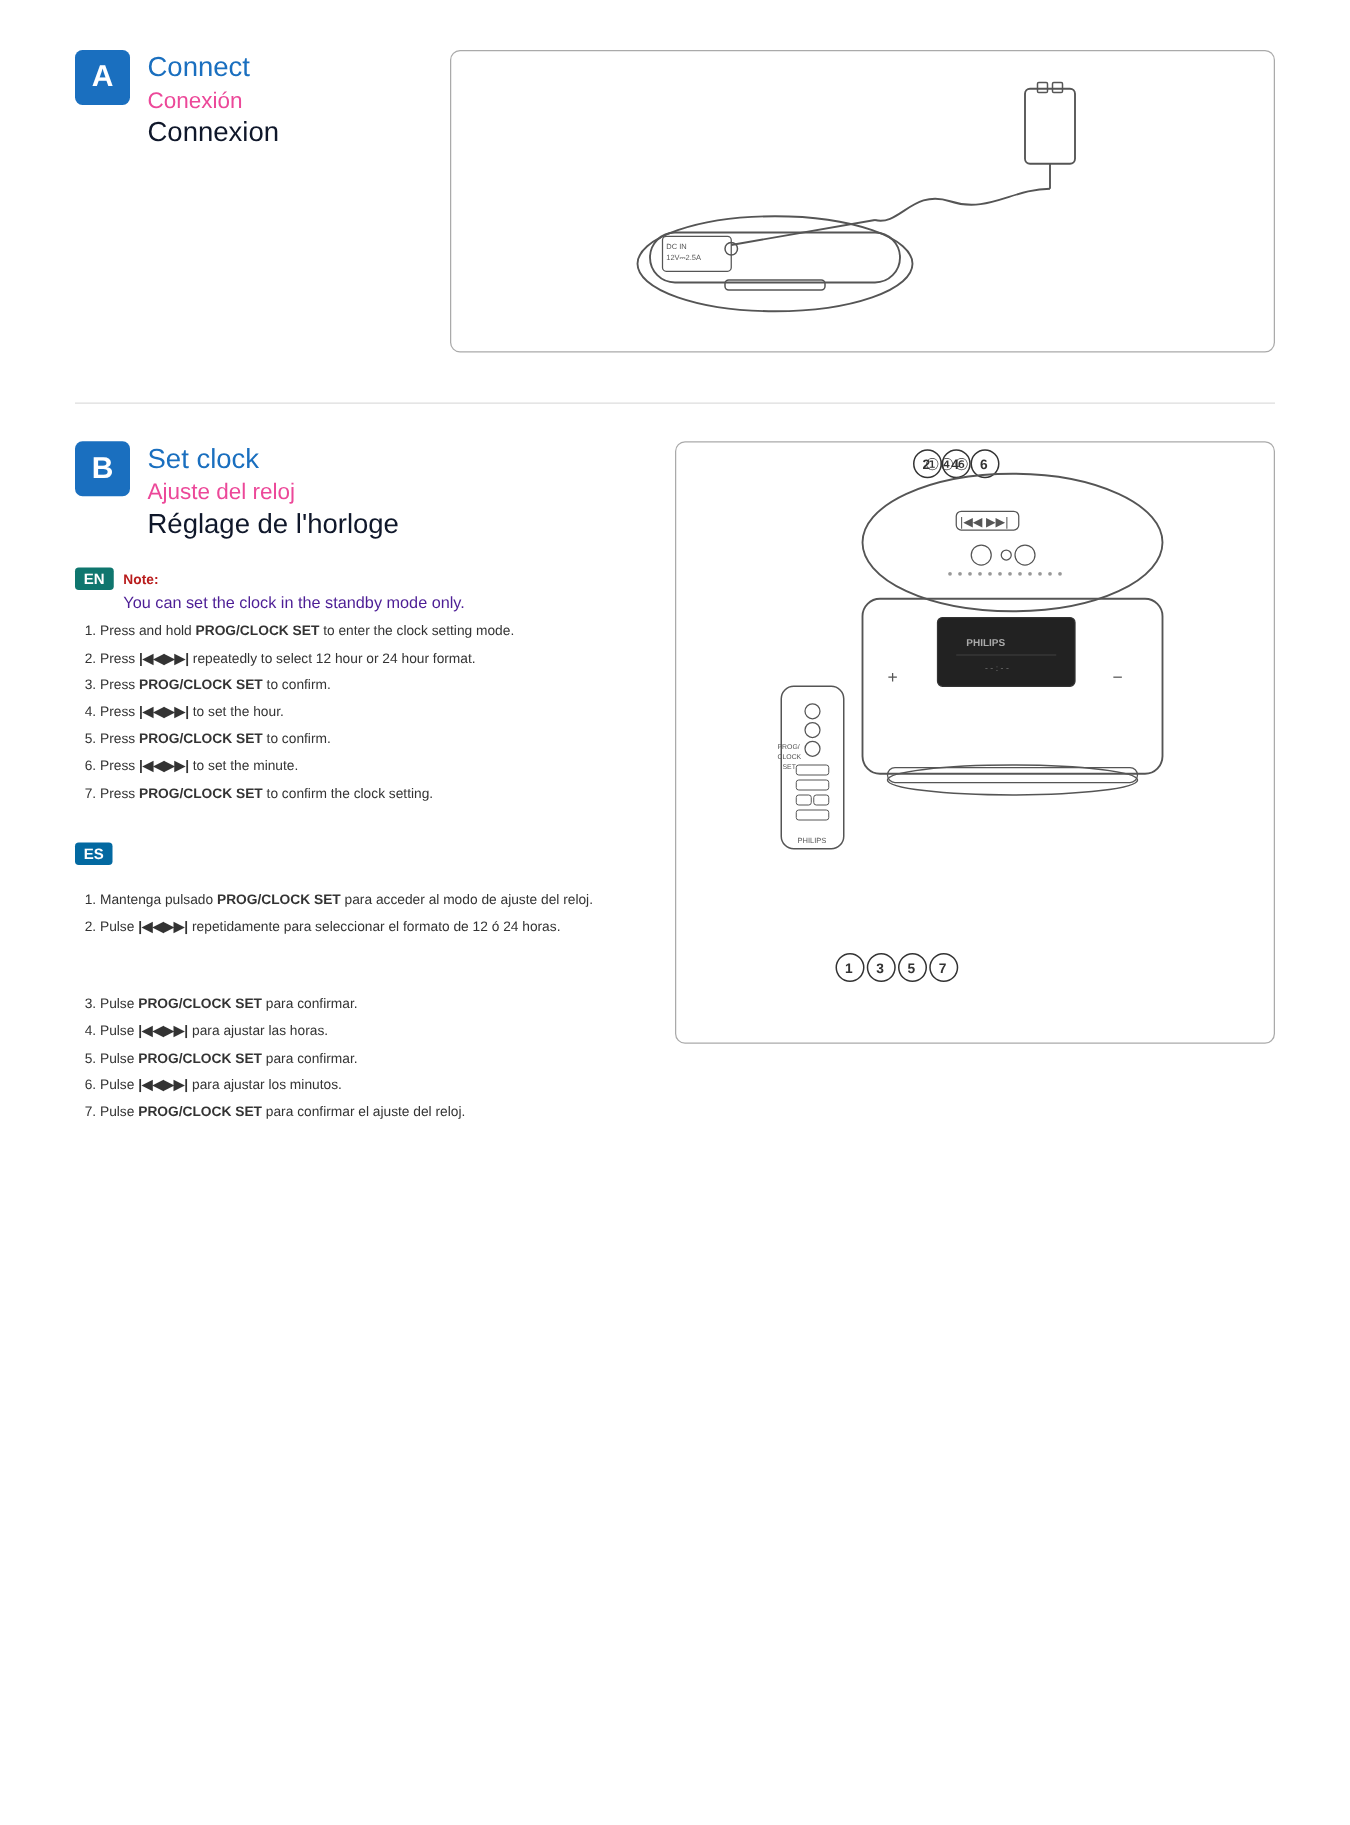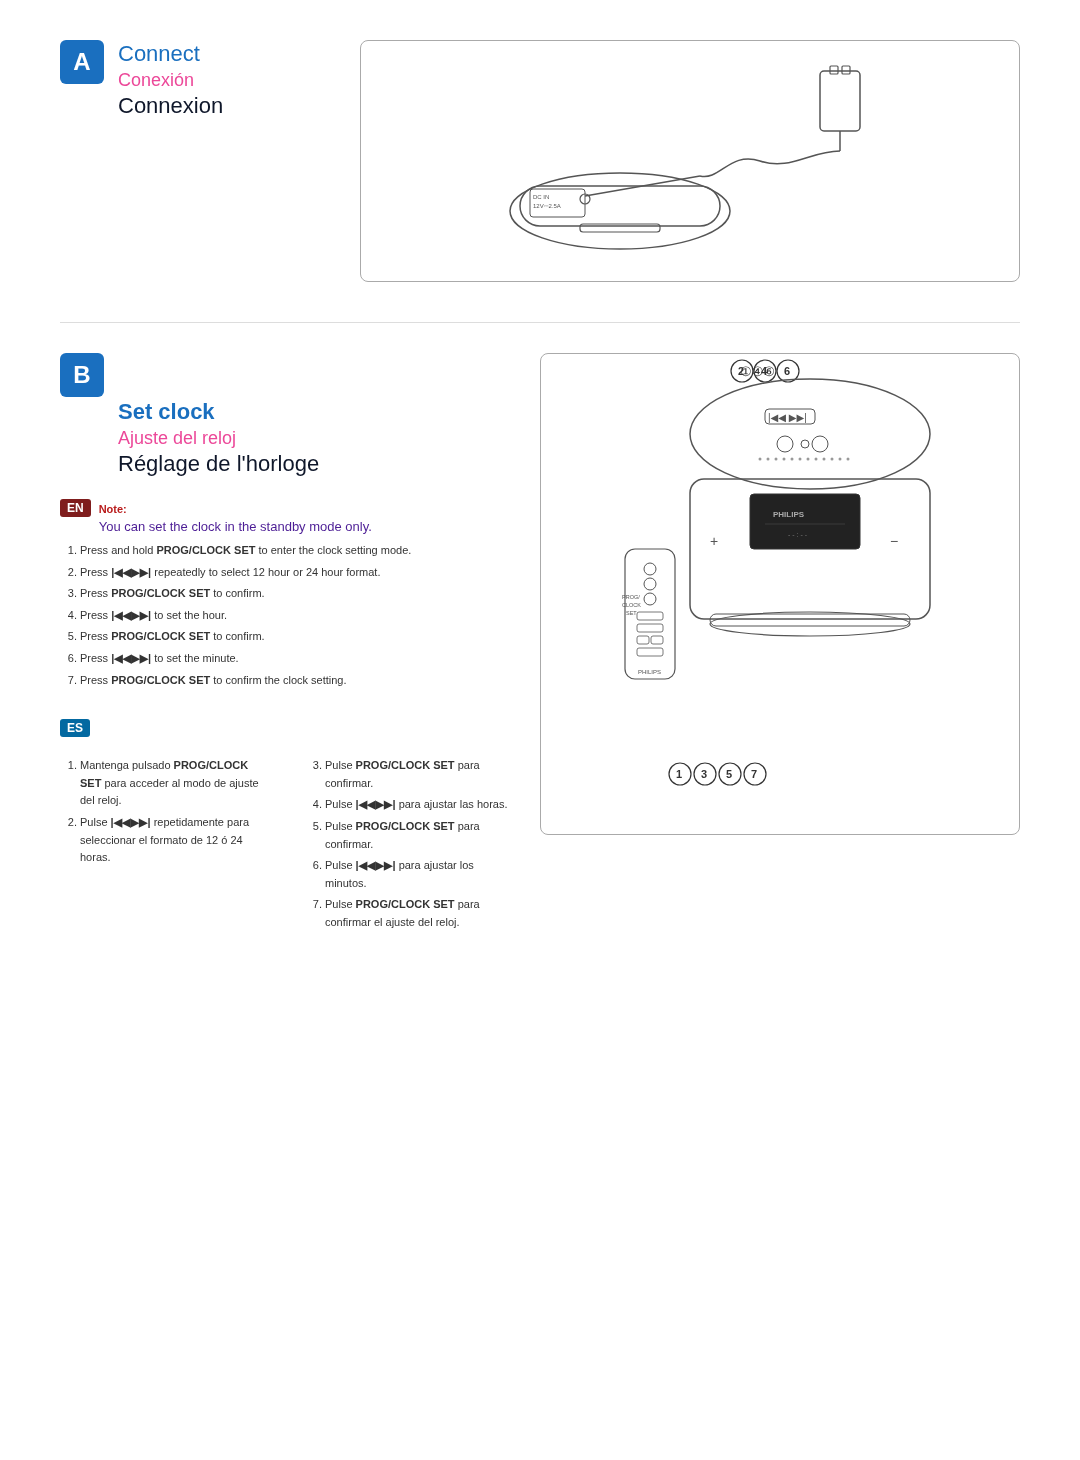--- a/index.html
+++ b/index.html
@@ -104,21 +104,21 @@
       background: #0369a1;
       color: white;
       font-size: 12px;
       font-weight: bold;
       padding: 2px 7px;
       border-radius: 3px;
       margin-right: 8px;
       vertical-align: middle;
     }
     .lang-tag-blue {
-      background: #7f1d1d;
+      background: #0f766e;
     }
 
     .note-block {
       margin-bottom: 16px;
     }
     .note-label {
       font-size: 11px;
       font-weight: bold;
       color: #b91c1c;
     }
@@ -142,21 +142,21 @@
     }
 
     
     .spanish-block {
       margin-top: 30px;
     }
 
     
     .two-col {
       display: flex;
-      flex-direction: row;
+      flex-direction: column;
       gap: 40px;
       margin-top: 20px;
     }
     .col-left { flex: 1; }
     .col-right { flex: 1; }
 
     
     .section-divider {
       border: none;
       border-top: 1px solid #ddd;
@@ -203,21 +203,21 @@
   </div>
 </div>
 
 <hr class="section-divider">
 
 <div class="section-b">
   <div class="section-left-b">
     <div class="section-title-row">
       <div class="badge badge-blue">B</div>
       <div class="section-titles">
-        <span class="title-en" style="font-weight:bold;margin-top:45px;">Set clock</span>
+        <span class="title-en" style="font-weight:normal;">Set clock</span>
         <span class="title-es">Ajuste del reloj</span>
         <span class="title-fr">Réglage de l'horloge</span>
       </div>
     </div>
 
     <div class="note-block" style="margin-top:20px;">
       <div style="display:flex; align-items:flex-start; margin-bottom:6px;">
         <span class="lang-tag lang-tag-blue">EN</span>
         <div>
           <span class="note-label">Note:</span><br>

